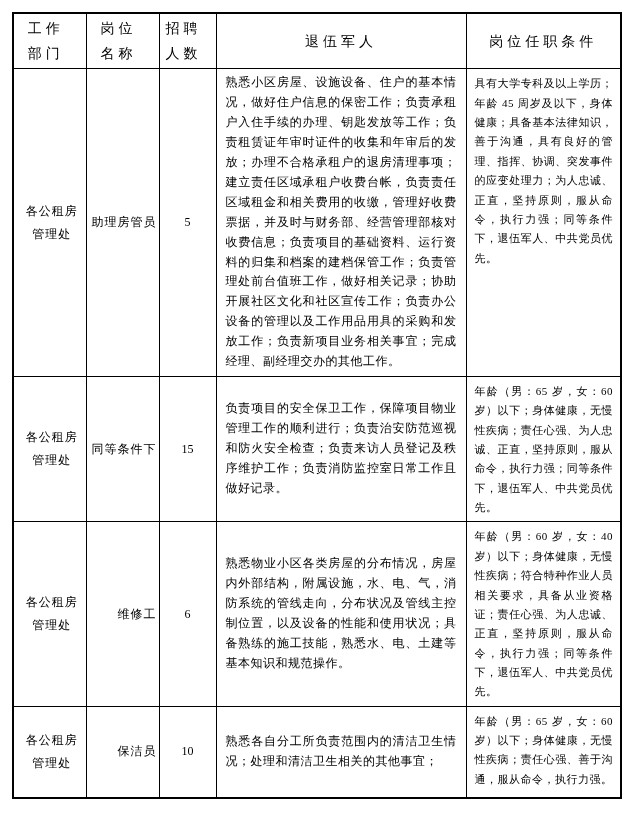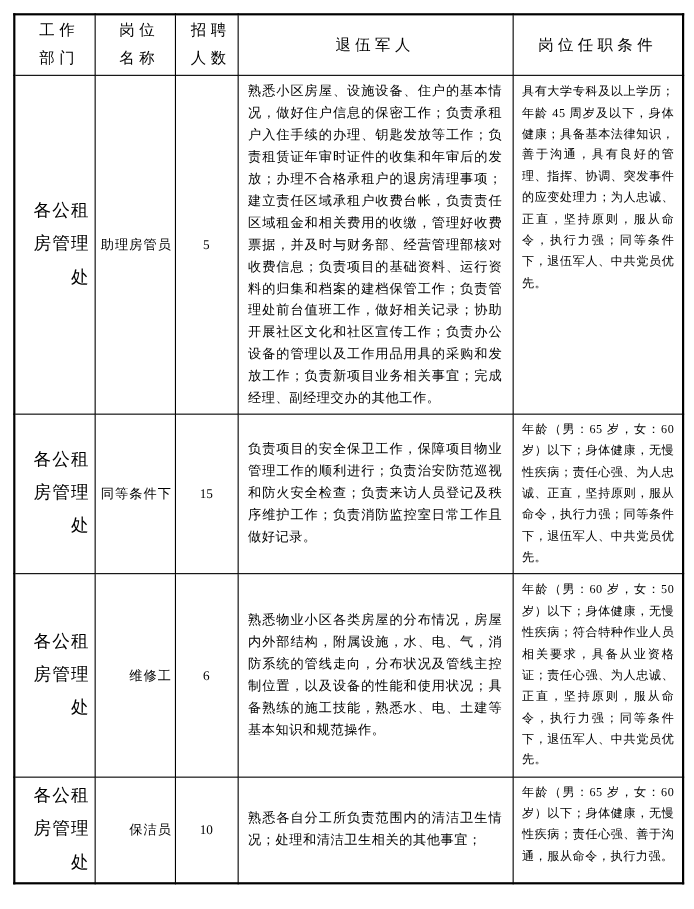--- a/index.html
+++ b/index.html
@@ -33,26 +33,26 @@
     font-size: 14px;
     letter-spacing: 4px;
     line-height: 1.8;
     text-align: center;
     vertical-align: middle;
     padding: 2px 0;
   }
   th.hdr .wrapable {
     display: inline-block;
     max-width: 44px; 
-    text-align: right;
+    text-align: left;
   }
   td.dept {
-    font-size: 16px;
+    font-size: 12px;
     line-height: 1.9;
-    text-align: right;
+    text-align: center;
     vertical-align: middle;
     padding: 2px 4px 2px 8px;
     letter-spacing: 1px;
   }
   td.pos {
     font-size: 12px;
     text-align: right;
     vertical-align: middle;
     letter-spacing: 1px;
     padding: 2px;
@@ -116,21 +116,21 @@
         <td class="pos">同等条件下</td>
         <td class="cnt">15</td>
         <td class="duty">负责项目的安全保卫工作，保障项目物业管理工作的顺利进行；负责治安防范巡视和防火安全检查；负责来访人员登记及秩序维护工作；负责消防监控室日常工作且做好记录。</td>
         <td class="req">年龄（男：65 岁，女：60 岁）以下；身体健康，无慢性疾病；责任心强、为人忠诚、正直，坚持原则，服从命令，执行力强；同等条件下，退伍军人、中共党员优先。</td>
       </tr>
       <tr style="height:167px;">
         <td class="dept">各公租房管理处</td>
         <td class="pos">维修工</td>
         <td class="cnt">6</td>
         <td class="duty">熟悉物业小区各类房屋的分布情况，房屋内外部结构，附属设施，水、电、气，消防系统的管线走向，分布状况及管线主控制位置，以及设备的性能和使用状况；具备熟练的施工技能，熟悉水、电、土建等基本知识和规范操作。</td>
-        <td class="req">年龄（男：60 岁，女：50 岁）以下；身体健康，无慢性疾病；符合特种作业人员相关要求，具备从业资格证；责任心强、为人忠诚、正直，坚持原则，服从命令，执行力强；同等条件下，退伍军人、中共党员优先。</td>
+        <td class="req">年龄（男：60 岁，女：40 岁）以下；身体健康，无慢性疾病；符合特种作业人员相关要求，具备从业资格证；责任心强、为人忠诚、正直，坚持原则，服从命令，执行力强；同等条件下，退伍军人、中共党员优先。</td>
       </tr>
       <tr style="height:92px;">
         <td class="dept">各公租房管理处</td>
         <td class="pos">保洁员</td>
         <td class="cnt">10</td>
         <td class="duty">熟悉各自分工所负责范围内的清洁卫生情况；处理和清洁卫生相关的其他事宜；</td>
         <td class="req">年龄（男：65 岁，女：60 岁）以下；身体健康，无慢性疾病；责任心强、善于沟通，服从命令，执行力强。</td>
       </tr>
 
     </tbody>

